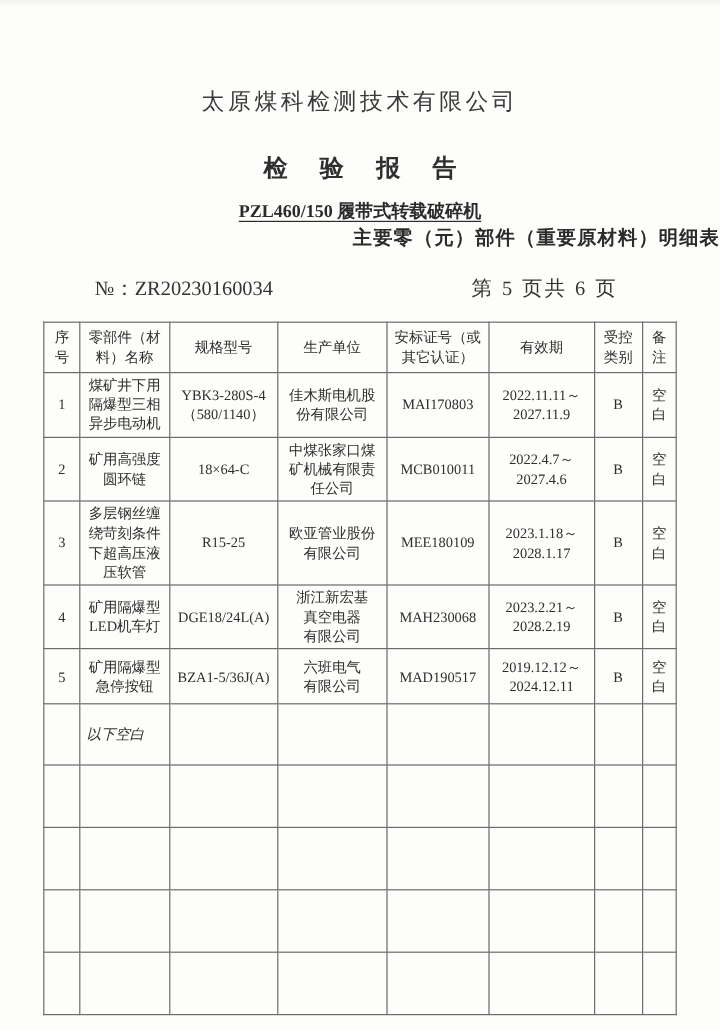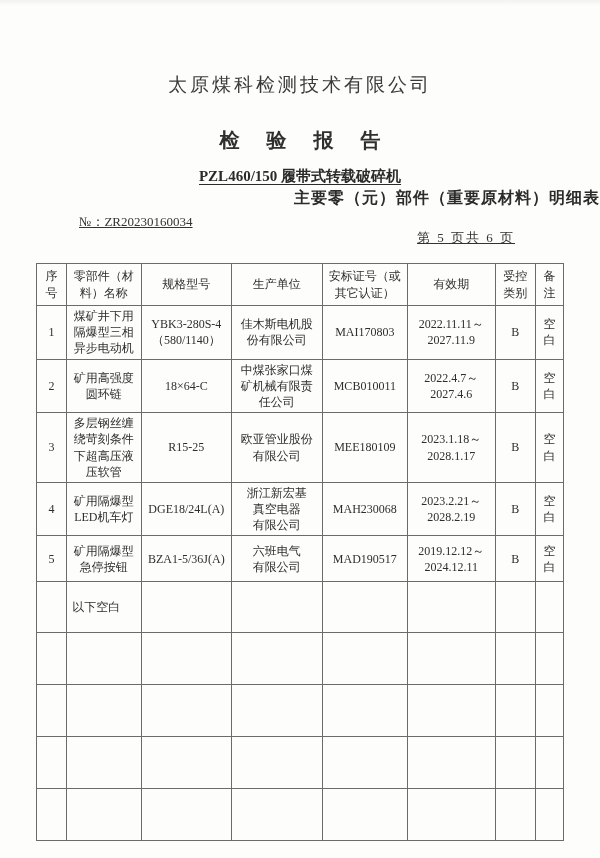--- a/index.html
+++ b/index.html
@@ -49,24 +49,23 @@
     font-size: 16px;
     font-weight: bold;
     letter-spacing: 1px;
     color: #2b2b2b;
   }
   .meta-row {
     width: 530px;
     margin: 4px auto 0 auto;
     display: flex;
     justify-content: space-between;
-    align-items: flex-start;
-    font-size: 13px;
+    align-items: flex-end;
+    font-size: 17px;
     color: #333;
-    text-decoration: underline;
   }
   .meta-row .report-no { padding-left: 44px; }
   .meta-row .page-info { padding-right: 50px; letter-spacing: 2px; margin-top: 16px; }
 
   table.parts-table {
     width: 528px;
     margin: 16px auto 0 auto;
     border-collapse: collapse;
     table-layout: fixed;
   }
@@ -81,21 +80,21 @@
     white-space: pre-line;
     overflow: hidden;
     color: #2e2e2e;
   }
   .parts-table thead tr { height: 42px; }
   .parts-table tbody tr.r1 { height: 50px; }
   .parts-table tbody tr.r2 { height: 50px; }
   .parts-table tbody tr.r3 { height: 68px; }
   .parts-table tbody tr.r4 { height: 48px; }
   .parts-table tbody tr.r5 { height: 46px; }
-  .parts-table tbody tr.marker-row { height: 51px; }
+  .parts-table tbody tr.marker-row { height: 51px; font-style: italic; }
   .parts-table tbody tr.empty-row { height: 52px; }
   .marker-row td.marker-cell { text-align: left; padding-left: 5px; }
 </style>
 </head>
 <body>
 
 <div class="page">
   <div class="company-name">太原煤科检测技术有限公司</div>
   <div class="report-title">检 验 报 告</div>
   <div class="product-model">

